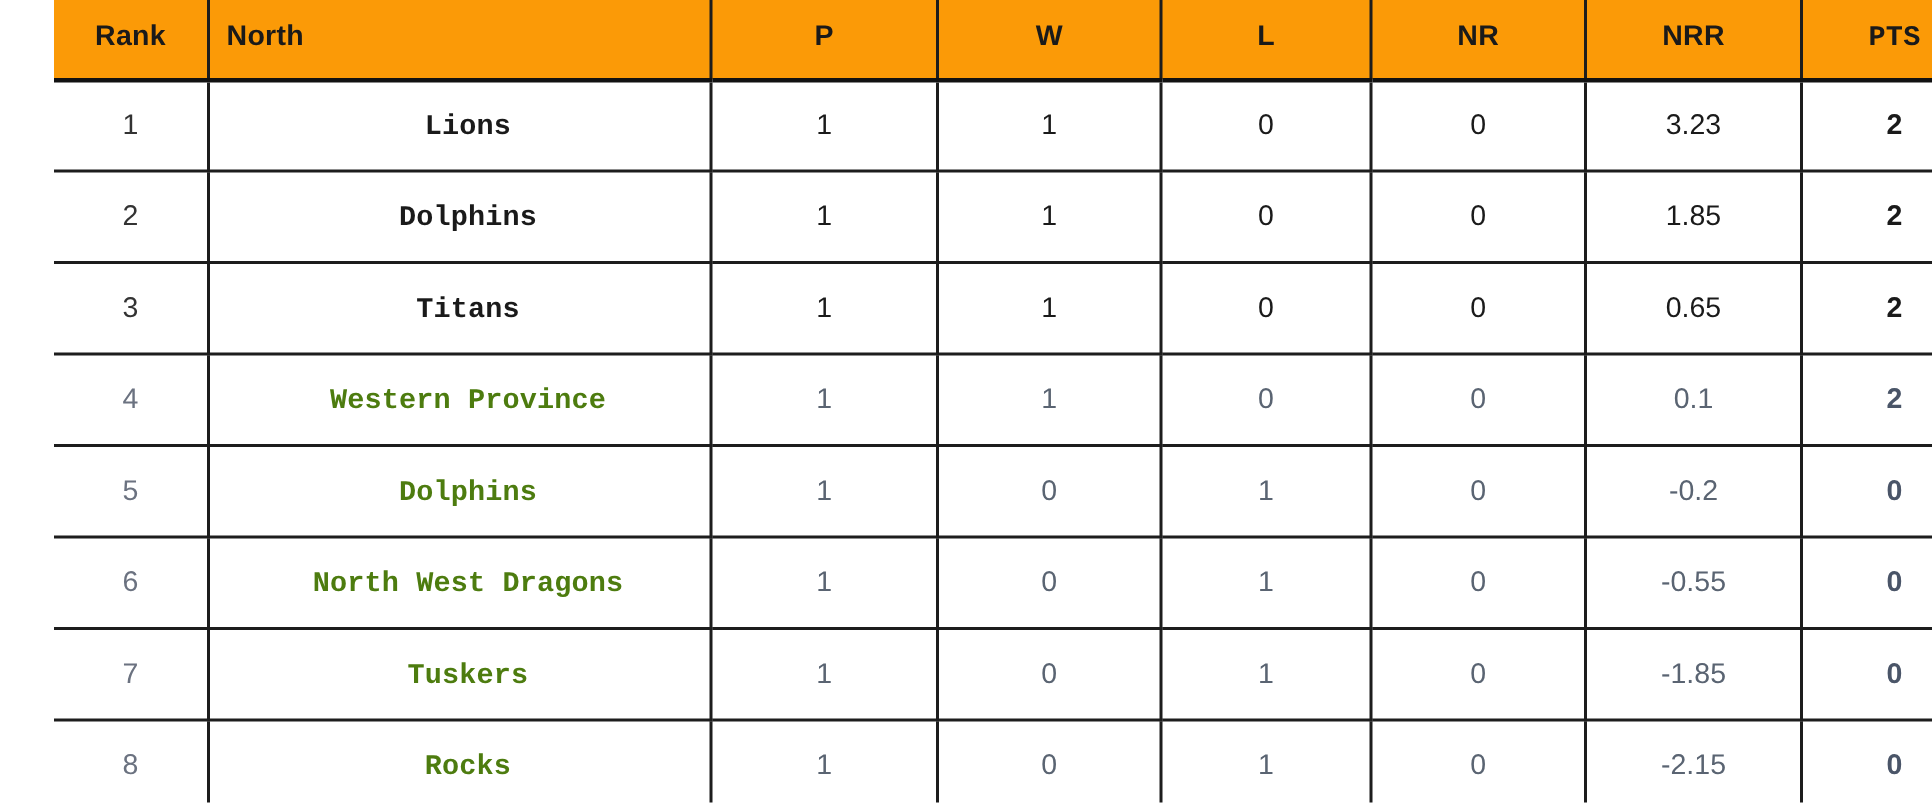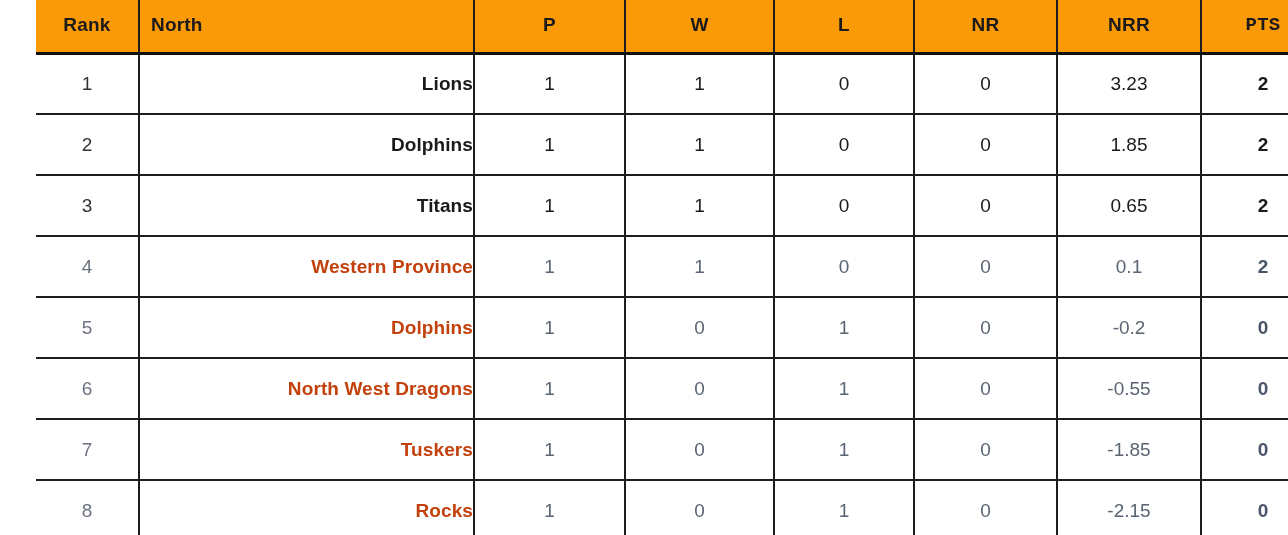--- a/index.html
+++ b/index.html
@@ -79,36 +79,37 @@
     vertical-align: middle;
     padding: 0;
   }
   tbody td.td-pts {
     border-right: none;
   }
   tbody td.td-rank {
     font-weight: normal;
   }
   tbody td.td-team {
-    text-align: right;
+    text-align: center;
     padding-left: 11px;
     font-weight: bold;
     letter-spacing: 0.1px;
+    font-family: Liberation Mono, monospace;
   }
   tbody td.td-pts {
     font-weight: bold;
   }
 
   
   tr.tone-dark td { color: #1a1a1a; }
   tr.tone-dark td.td-rank { color: #333333; }
 
   tr.tone-gray td { color: #5a6472; }
   tr.tone-gray td.td-rank { color: #6b7280; }
-  tr.tone-gray td.td-team { color: #c2410c; }
+  tr.tone-gray td.td-team { color: #4d7c0f; }
   tr.tone-gray td.td-pts { color: #4a5568; }
 
   
   tbody tr:last-child td { border-bottom: none; }
 </style>
 </head>
 <body>
 
 <div class="standings-wrap">
   <table class="standings">

